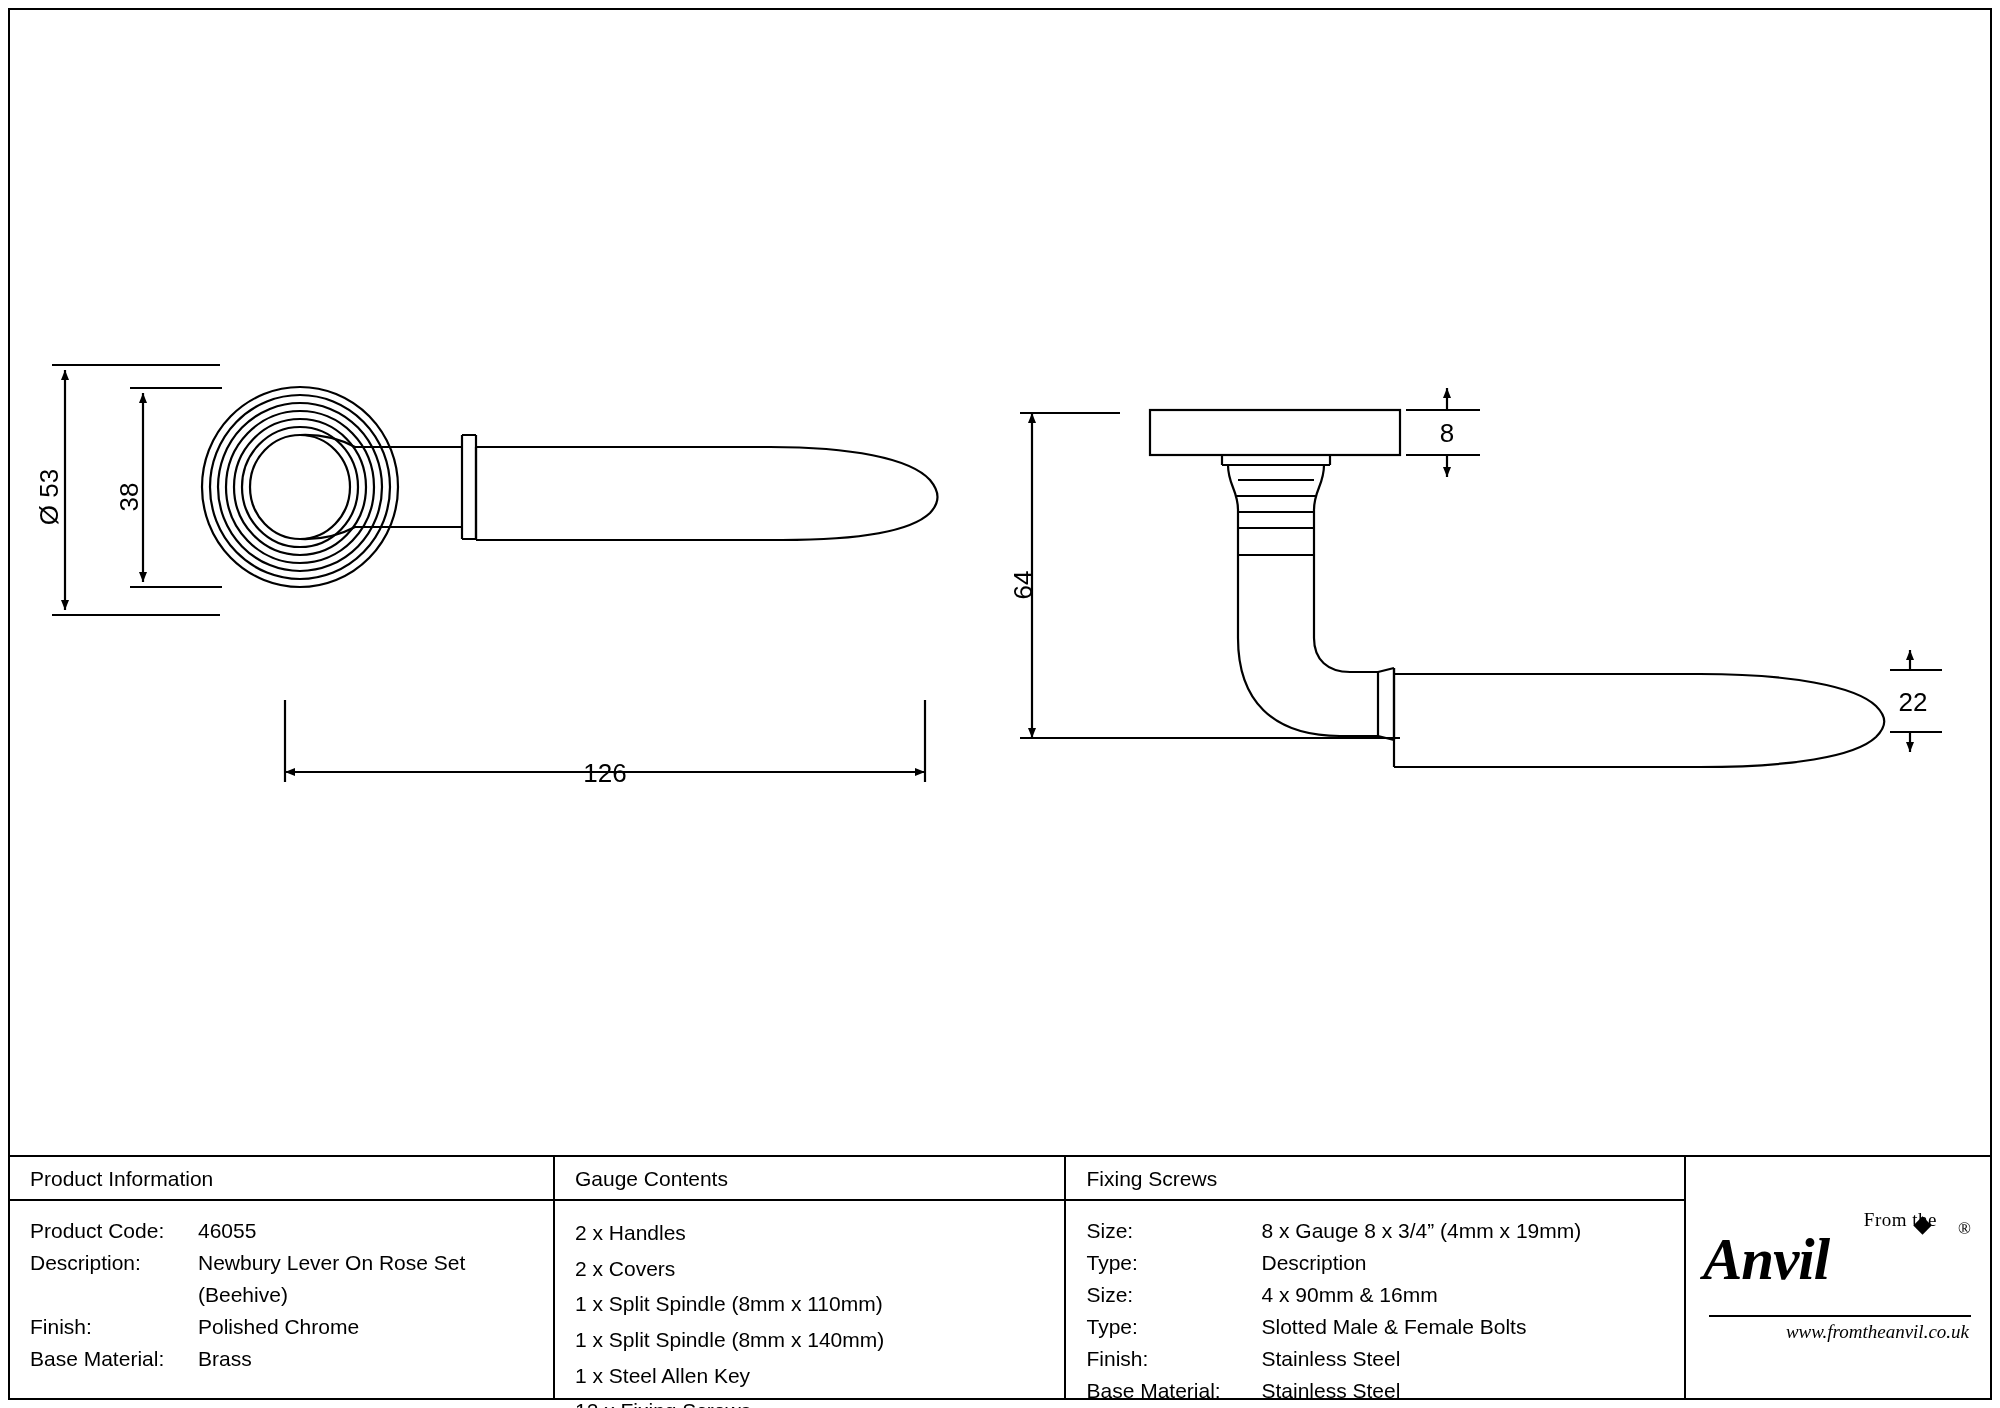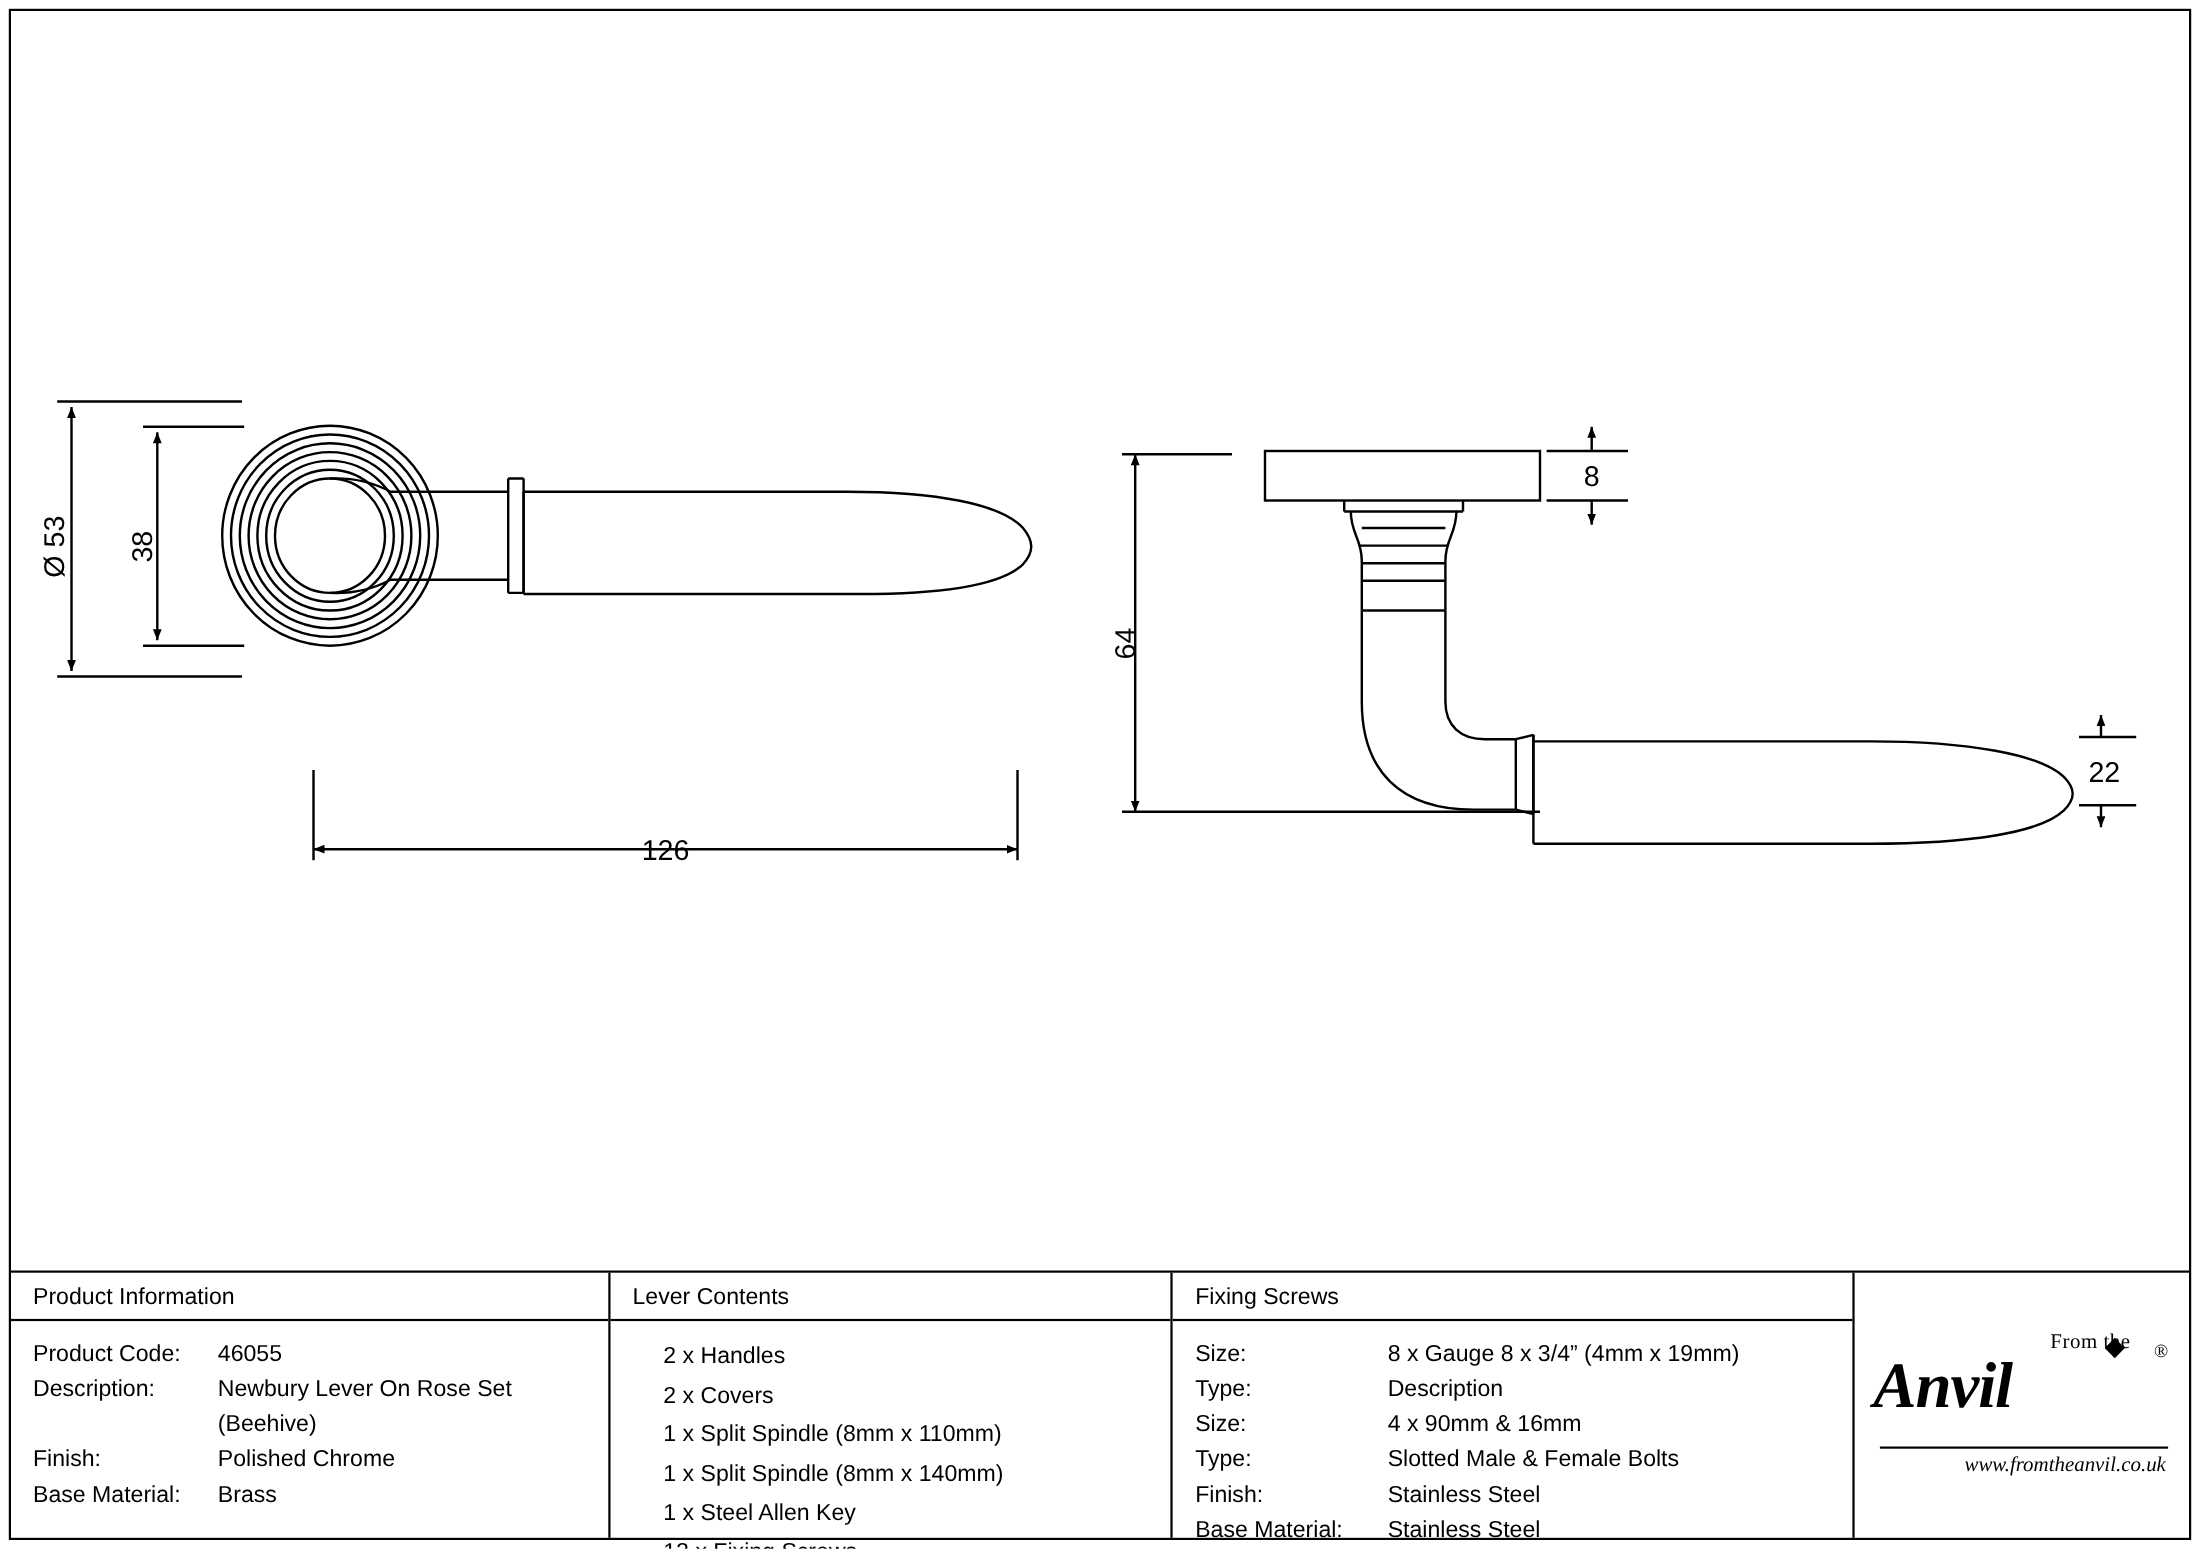--- a/index.html
+++ b/index.html
@@ -21,21 +21,21 @@
   .col.c1{width:570px;}
   .col.c2{width:535px;}
   .col.c3{width:648px;}
   .col.c4{width:318px;border-right:none;}
   .col-head{height:44px;border-bottom:2px solid #000;box-sizing:border-box;padding-left:20px;padding-top:10px;font-size:21px;}
   .col-body{padding:14px 0 0 20px;font-size:21px;}
   .kv{display:flex;line-height:1.52;}
   .kv .k{width:168px;}
   .kv .v{flex:1;}
   .kv2 .k{width:175px;}
-  .plainline{line-height:1.7;margin-left:28px;}
+  .plainline{line-height:1.7;}
 
   
   .logo{position:absolute;left:0;top:0;width:100%;height:100%;display:flex;align-items:center;justify-content:center;}
   .logo-inner{position:relative;width:270px;height:150px;}
   .logo-from{position:absolute;right:36px;top:6px;font-size:19px;font-family:"Liberation Serif",serif;letter-spacing:.5px;}
   .logo-anvil{position:absolute;left:0;top:22px;font-size:59px;font-weight:bold;font-style:italic;font-family:"Liberation Serif",serif;letter-spacing:-1px;}
   .logo-reg{position:absolute;right:2px;top:16px;font-size:17px;font-family:"Liberation Serif",serif;}
   .logo-url{position:absolute;right:4px;bottom:10px;font-size:19px;font-family:"Liberation Serif",serif;font-style:italic;}
   .logo-diamond{position:absolute;right:44px;top:16px;width:13px;height:13px;background:#000;transform:rotate(45deg);}
   .logo-rule{position:absolute;left:6px;right:2px;bottom:36px;height:2px;background:#000;}
@@ -175,21 +175,21 @@
             <span class="v">Polished Chrome</span>
           </div>
           <div class="kv">
             <span class="k">Base Material:</span>
             <span class="v">Brass</span>
           </div>
         </div>
       </div>
 
       <div class="col c2">
-        <div class="col-head">Lever Contents</div>
+        <div class="col-head">Gauge Contents</div>
         <div class="col-body">
           <div class="plainline">2 x Handles</div>
           <div class="plainline">2 x Covers</div>
           <div class="plainline">1 x Split Spindle (8mm x 110mm)</div>
           <div class="plainline">1 x Split Spindle (8mm x 140mm)</div>
           <div class="plainline">1 x Steel Allen Key</div>
           <div class="plainline">12 x Fixing Screws</div>
         </div>
       </div>
 

